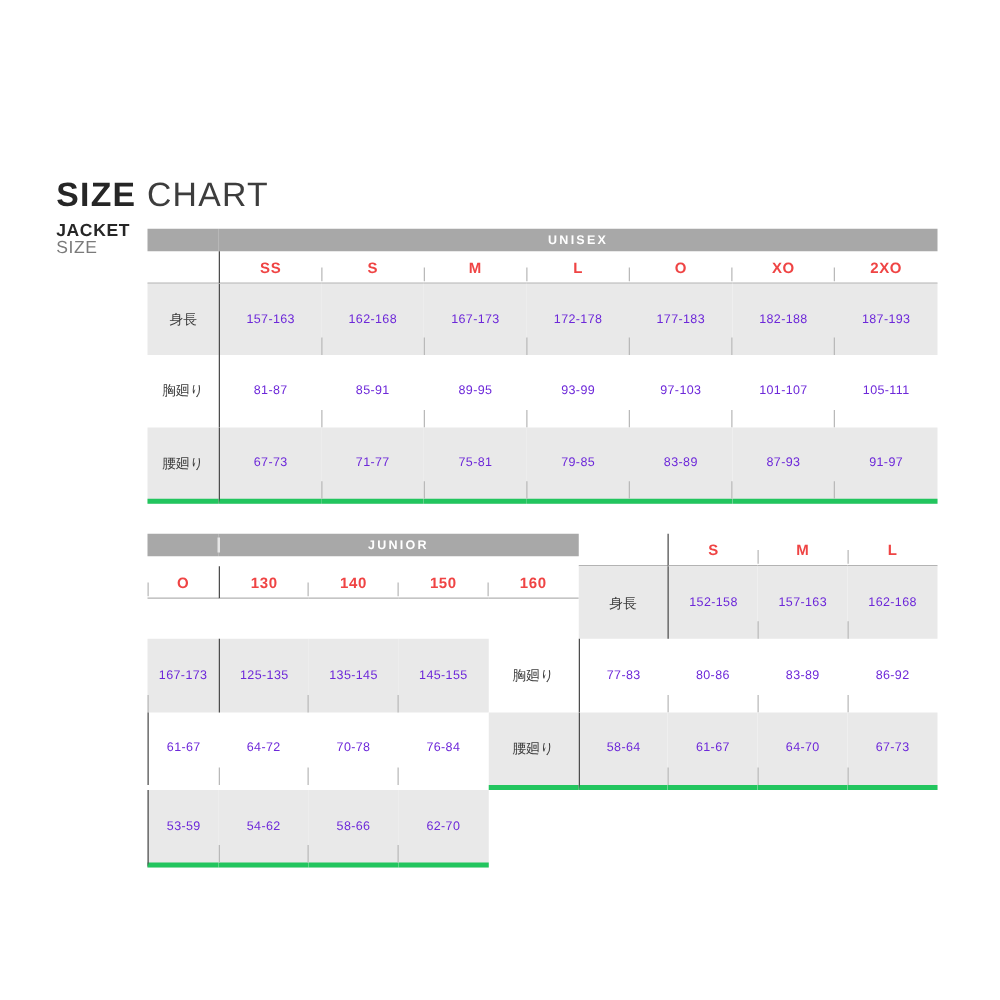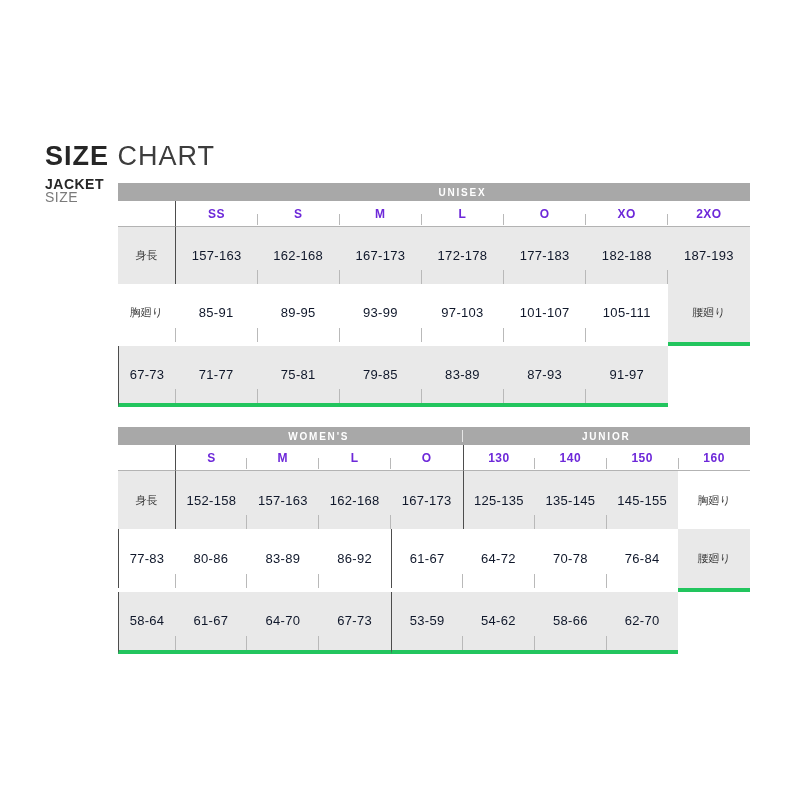--- a/index.html
+++ b/index.html
@@ -17,24 +17,24 @@
   
   .tbl{position:absolute;left:118px;width:632px;display:grid;}
   .t1{top:183px;grid-template-columns:57px repeat(7,1fr);}
   .t2{top:427px;grid-template-columns:57px repeat(8,1fr);}
   .bar{background:#a8a8a8;height:18px;display:flex;align-items:center;justify-content:center;position:relative;text-align:right;}
   .bar.grp{color:#ffffff;font-size:10px;font-weight:700;letter-spacing:1.8px;}
   .s7{grid-column:span 7;}
   .s4{grid-column:span 4;}
   .bdiv::before{content:'';position:absolute;left:-1px;top:3px;width:1.5px;height:12px;background:#e6e6e6;}
   .hc{height:25px;display:flex;align-items:center;justify-content:center;
-      font-size:12px;font-weight:700;color:#6d28d9;letter-spacing:0.5px;
+      font-size:12px;font-weight:700;color:#ef4444;letter-spacing:0.5px;
       border-bottom:1px solid #b3b3b3;position:relative;}
   .dc{display:flex;align-items:center;justify-content:center;
-      font-size:13px;color:#0f172a;letter-spacing:0.3px;position:relative;}
+      font-size:10px;color:#6d28d9;letter-spacing:0.3px;position:relative;}
   .t1 .dc{height:57.3px;}
   .t2 .dc{height:58.3px;}
   .dc.lab{font-size:11px;color:#3c3c3c;letter-spacing:0;}
   .g{background:#e9e9e9;}
   .dk{border-left:1.5px solid #4d4d4d;}
   .tick::before{content:'';position:absolute;left:-0.5px;bottom:1px;width:1px;height:11px;background:#b9b9b9;}
   .tb::before{content:'';position:absolute;left:-0.5px;bottom:0;width:1px;height:14px;background:#b9b9b9;}
   .bb{border-bottom:4px solid #22c55e;}
 </style>
 </head>
@@ -69,41 +69,41 @@
     <div class="dc lab g">身長</div>
     <div class="dc g dk">157-163</div>
     <div class="dc g tb">162-168</div>
     <div class="dc g tb">167-173</div>
     <div class="dc g tb">172-178</div>
     <div class="dc g tb">177-183</div>
     <div class="dc g tb">182-188</div>
     <div class="dc g tb">187-193</div>
 
     <div class="dc lab">胸廻り</div>
+    <div class="dc dk">81-87</div>
     <div class="dc tb">85-91</div>
     <div class="dc tb">89-95</div>
     <div class="dc tb">93-99</div>
     <div class="dc tb">97-103</div>
     <div class="dc tb">101-107</div>
     <div class="dc tb">105-111</div>
 
     <div class="dc lab g bb">腰廻り</div>
     <div class="dc g dk bb">67-73</div>
     <div class="dc g tb bb">71-77</div>
     <div class="dc g tb bb">75-81</div>
     <div class="dc g tb bb">79-85</div>
     <div class="dc g tb bb">83-89</div>
     <div class="dc g tb bb">87-93</div>
     <div class="dc g tb bb">91-97</div>
   </div>
 
   <div class="tbl t2">
 
     <div class="bar"></div>
-    <div class="bar grp s4">WOMEN'S</div>
     <div class="bar grp s4 bdiv">JUNIOR</div>
 
     <div class="hc"></div>
     <div class="hc dk">S</div>
     <div class="hc tick">M</div>
     <div class="hc tick">L</div>
     <div class="hc tick">O</div>
     <div class="hc dk">130</div>
     <div class="hc tick">140</div>
     <div class="hc tick">150</div>

